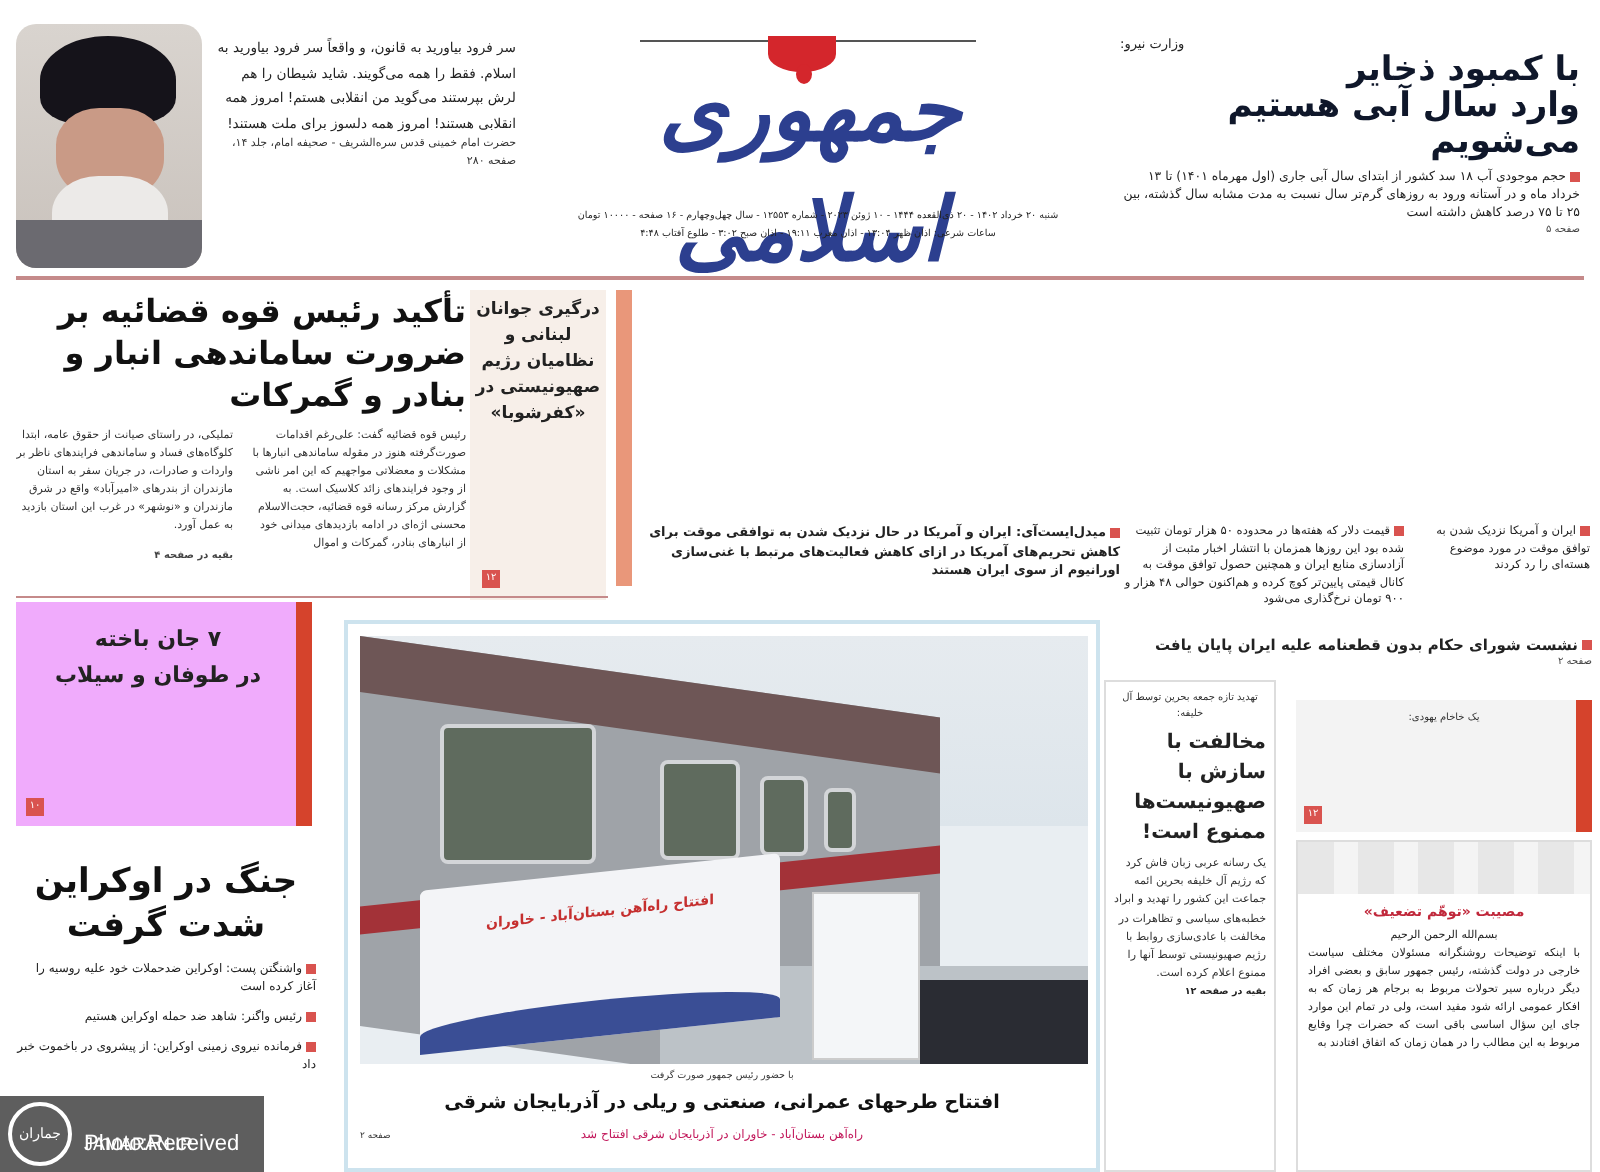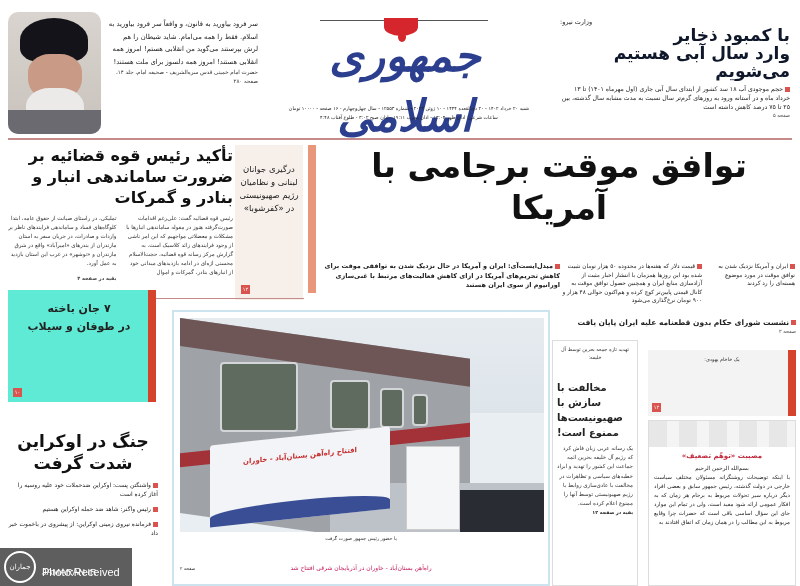--- a/index.html
+++ b/index.html
@@ -29,21 +29,21 @@
 #water .kicker{font-size:6.5px;text-align:left;color:#222}
 #water .h{font-size:17px;font-weight:bold;text-align:right;line-height:18px;color:#0f172a}
 #water .body{font-size:6.2px;line-height:9px;color:#222;margin-top:4px}
 
 #judiciary{left:8px;top:145px;width:225px}
 #judiciary h2{font-size:16px;line-height:21px;text-align:right;font-weight:bold;color:#111}
 #judiciary .cols{display:flex;gap:8px;margin-top:6px}
 #judiciary .col{flex:1;font-size:5.5px;line-height:9px;color:#333}
 
 #lebanon{left:235px;top:145px;width:68px;height:155px;background:#f7efe9}
-#lebanon .t{font-size:8.5px;line-height:13px;font-weight:normal;text-align:center;color:#222;padding-top:18px}
+#lebanon .t{font-size:8.5px;line-height:13px;font-weight:bold;text-align:center;color:#222;padding-top:4px}
 #lebanon .badge{position:absolute;left:6px;bottom:6px}
 
 #mainbar{left:308px;top:145px;width:8px;height:148px;background:#e9977a}
 #mainhead{left:320px;top:145px;width:478px;text-align:center}
 #mainhead h1{font-size:33px;line-height:42px;font-weight:bold;color:#111;font-family:"DejaVu Sans",sans-serif}
 #sub1{left:320px;top:262px;width:240px;font-size:6.5px;line-height:9.5px;font-weight:bold;color:#222}
 #sub2{left:562px;top:262px;width:140px;font-size:5.8px;line-height:8.5px;color:#222}
 #sub3{left:705px;top:262px;width:90px;font-size:5.8px;line-height:8.5px;color:#222}
 #sub4{left:560px;top:318px;width:236px;font-size:7.5px;font-weight:bold;color:#222}
 
@@ -58,35 +58,35 @@
 #photo .banner .bt{position:absolute;left:20px;top:16px;width:140px;font-size:7px;color:#c52f2f;font-weight:bold;text-align:center}
 #photo .banner .wave{position:absolute;left:0;bottom:0;width:180px;height:18px;background:#3a4e95;border-radius:50% 50% 0 0}
 #photo .platform{position:absolute;left:150px;top:165px;width:214px;height:60px;background:#bcc2c7}
 #photo .map{position:absolute;left:226px;top:128px;width:54px;height:84px;background:#f4f6f8;border:1px solid #ccc}
 #photo .people{position:absolute;left:280px;top:172px;width:84px;height:42px;background:#2a2c33}
 #caption1{position:absolute;left:0;top:224px;width:374px;font-size:4.8px;text-align:center;color:#333}
 #caption2{position:absolute;left:0;top:234px;width:374px;font-size:9.5px;font-weight:bold;text-align:center;color:#111}
 #caption3{position:absolute;left:0;top:252px;width:374px;font-size:6px;text-align:center;color:#c2185b}
 #caption-page{position:absolute;left:6px;top:254px;font-size:4.5px;color:#333}
 
-#flood{left:8px;top:290px;width:148px;height:112px;background:#5eead4}
+#flood{left:8px;top:301px;width:148px;height:112px;background:#f0abfc}
 #flood .bar{position:absolute;right:0;top:0;width:8px;height:112px;background:#d5432c}
 #flood .t{position:absolute;right:12px;top:10px;width:130px;font-size:11px;line-height:18px;font-weight:bold;text-align:center;color:#222}
 #flood .badge{position:absolute;left:5px;bottom:5px}
 #ukraine{left:8px;top:430px;width:150px}
 #ukraine h2{font-size:17px;line-height:22px;text-align:center;font-weight:bold;color:#111}
 #ukraine .item{font-size:6px;line-height:9px;color:#222;margin-top:6px}
 #watermark{left:0;top:548px;width:132px;height:38px;background:rgba(40,40,40,.75);direction:ltr}
 #watermark .circle{position:absolute;left:4px;top:3px;width:32px;height:32px;border:2px solid #fff;border-radius:50%;color:#fff;font-size:7px;text-align:center;line-height:28px}
 #watermark .l1{position:absolute;left:42px;top:18px;font-size:11px;color:#fff;font-family:"Liberation Sans",sans-serif}
 #watermark .l2{position:absolute;left:42px;top:19px;font-size:9px;color:#fff;font-family:"Liberation Sans",sans-serif}
 
 #bahrain{left:552px;top:340px;width:86px;height:246px;border:1px solid #ddd;background:#fff;padding:4px}
 #bahrain .kick{font-size:5px;line-height:8px;text-align:center;color:#333}
-#bahrain .h{font-size:10px;line-height:15px;font-weight:bold;text-align:left;color:#222;margin-top:19px}
+#bahrain .h{font-size:10px;line-height:15px;font-weight:bold;text-align:right;color:#222;margin-top:3px}
 #bahrain .body{font-size:5.5px;line-height:9.2px;color:#333;margin-top:4px}
 #bahrain .cont{font-size:4.8px;color:#222;margin-top:2px}
 
 #rabbi{left:648px;top:350px;width:148px;height:66px;background:#f3f3f3}
 #rabbi .bar{position:absolute;right:0;top:0;width:8px;height:66px;background:#d5432c}
 #rabbi .kick{position:absolute;right:14px;top:6px;width:120px;font-size:5px;text-align:center;color:#333}
 #rabbi .h{position:absolute;right:14px;top:15px;width:120px;font-size:9.5px;line-height:14px;font-weight:bold;text-align:center;color:#222}
 #rabbi .badge{position:absolute;left:4px;bottom:4px}
 
 #editorial{left:648px;top:420px;width:148px;height:166px;border:1px solid #ddd;background:#fff}
@@ -98,21 +98,21 @@
 </head>
 <body>
 
 <div id="portrait" class="abs">
   <div class="turban"></div>
   <div class="face"></div>
   <div class="beard"></div>
   <div class="robe"></div>
 </div>
 <div id="quote" class="abs">
-  <div>سر فرود بیاورید به قانون، و واقعاً سر فرود بیاورید به اسلام. فقط را همه می‌امام. شاید شیطان را هم لرش بپرستند می‌گوید من انقلابی هستم! امروز همه انقلابی هستند! امروز همه دلسوز برای ملت هستند!</div>
+  <div>سر فرود بیاورید به قانون، و واقعاً سر فرود بیاورید به اسلام. فقط را همه می‌گویند. شاید شیطان را هم لرش بپرستند می‌گوید من انقلابی هستم! امروز همه انقلابی هستند! امروز همه دلسوز برای ملت هستند!</div>
   <div class="src">حضرت امام خمینی قدس سره‌الشریف - صحیفه امام، جلد ۱۴، صفحه ۲۸۰</div>
 </div>
 
 <div id="masthead" class="abs">
   <div class="topline"></div>
   <div class="splash"></div>
   <div class="splash2"></div>
   <div class="logo">جمهوری اسلامی</div>
 </div>
 <div id="dateline" class="abs">
@@ -141,21 +141,20 @@
   </div>
 </div>
 
 <div id="lebanon" class="abs">
   <div class="t">درگیری جوانان لبنانی و نظامیان رژیم صهیونیستی در «کفرشوبا»</div>
   <span class="badge">۱۲</span>
 </div>
 
 <div id="mainbar" class="abs"></div>
 <div id="mainhead" class="abs">
-  <h1>توافق موقت برجامی با آمریکا</h1>
 </div>
 <div id="sub1" class="abs"><span class="bullet"></span><span>میدل‌ایست‌آی: ایران و آمریکا در حال نزدیک شدن به توافقی موقت برای کاهش تحریم‌های آمریکا در ازای کاهش فعالیت‌های مرتبط با غنی‌سازی اورانیوم از سوی ایران هستند</span></div>
 <div id="sub2" class="abs"><span class="bullet"></span><span>قیمت دلار که هفته‌ها در محدوده ۵۰ هزار تومان تثبیت شده بود این روزها همزمان با انتشار اخبار مثبت از آزادسازی منابع ایران و همچنین حصول توافق موقت به کانال قیمتی پایین‌تر کوچ کرده و هم‌اکنون حوالی ۴۸ هزار و ۹۰۰ تومان نرخ‌گذاری می‌شود</span></div>
 <div id="sub3" class="abs"><span class="bullet"></span><span>ایران و آمریکا نزدیک شدن به توافق موقت در مورد موضوع هسته‌ای را رد کردند</span></div>
 <div id="sub4" class="abs"><span class="bullet"></span><span>نشست شورای حکام بدون قطعنامه علیه ایران پایان یافت</span>
   <div class="tiny" style="font-weight:normal">صفحه ۲</div>
 </div>
 
 <div class="hr-red" style="left:8px;top:298px;width:296px;height:1px"></div>
 
@@ -171,20 +170,21 @@
     <div class="redstripe"></div>
     <div class="platform"></div>
     <div class="banner">
       <div class="bt">افتتاح راه‌آهن بستان‌آباد - خاوران</div>
       <div class="wave"></div>
     </div>
     <div class="map"></div>
     <div class="people"></div>
   </div>
   <div id="caption1">با حضور رئیس جمهور صورت گرفت</div>
+  <div id="caption2">افتتاح طرحهای عمرانی، صنعتی و ریلی در آذربایجان شرقی</div>
   <div id="caption3">راه‌آهن بستان‌آباد - خاوران در آذربایجان شرقی افتتاح شد</div>
   <div id="caption-page">صفحه ۲</div>
 </div>
 
 <div id="flood" class="abs">
   <div class="bar"></div>
   <div class="t">
     <div>۷ جان باخته</div>
     <div>در طوفان و سیلاب</div>
   </div>

